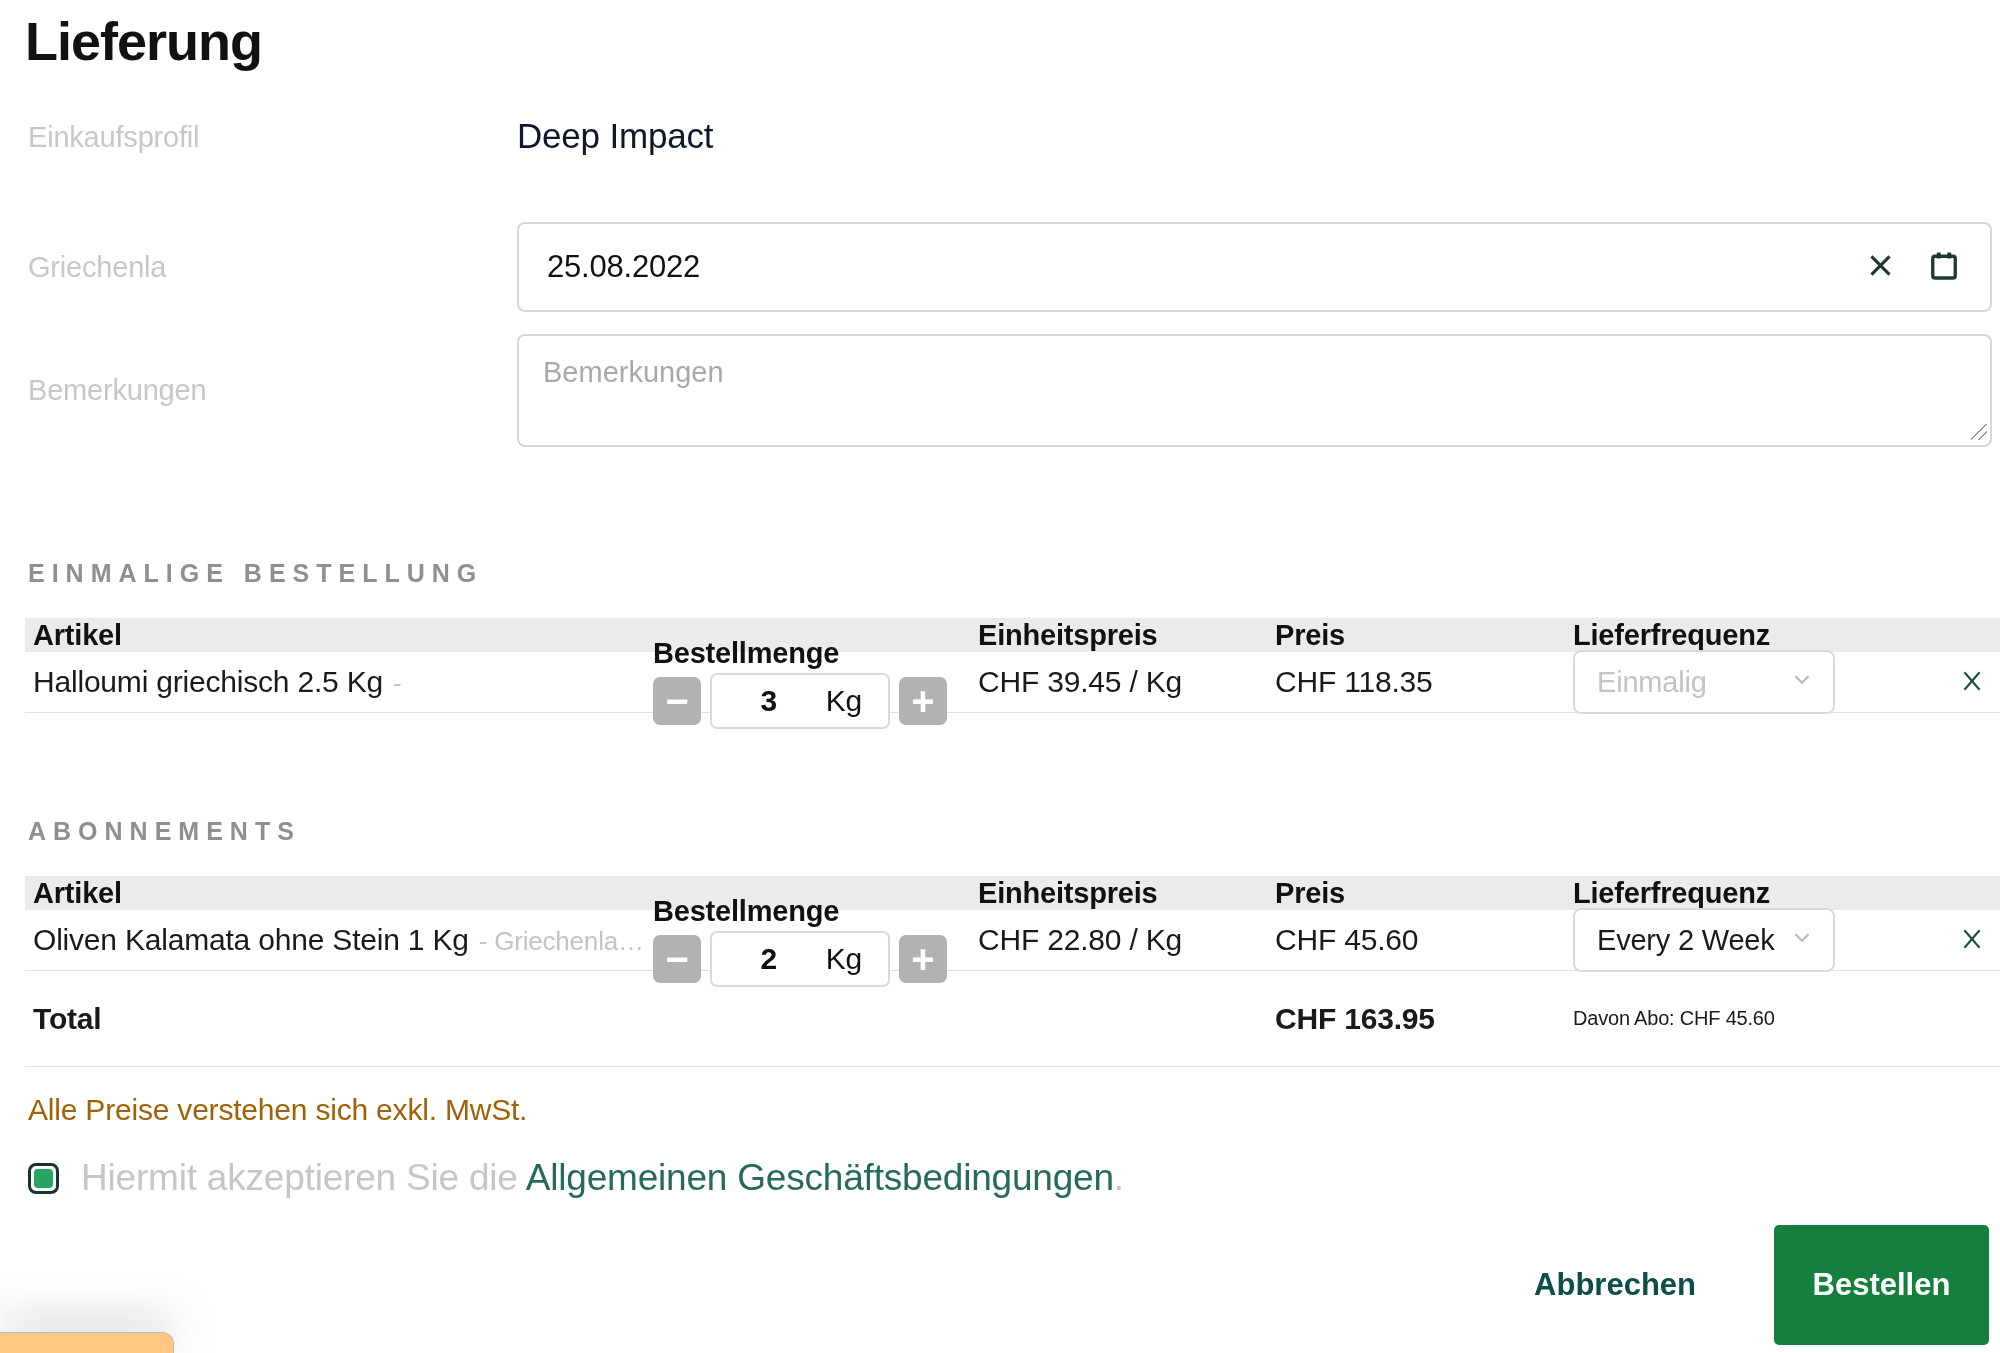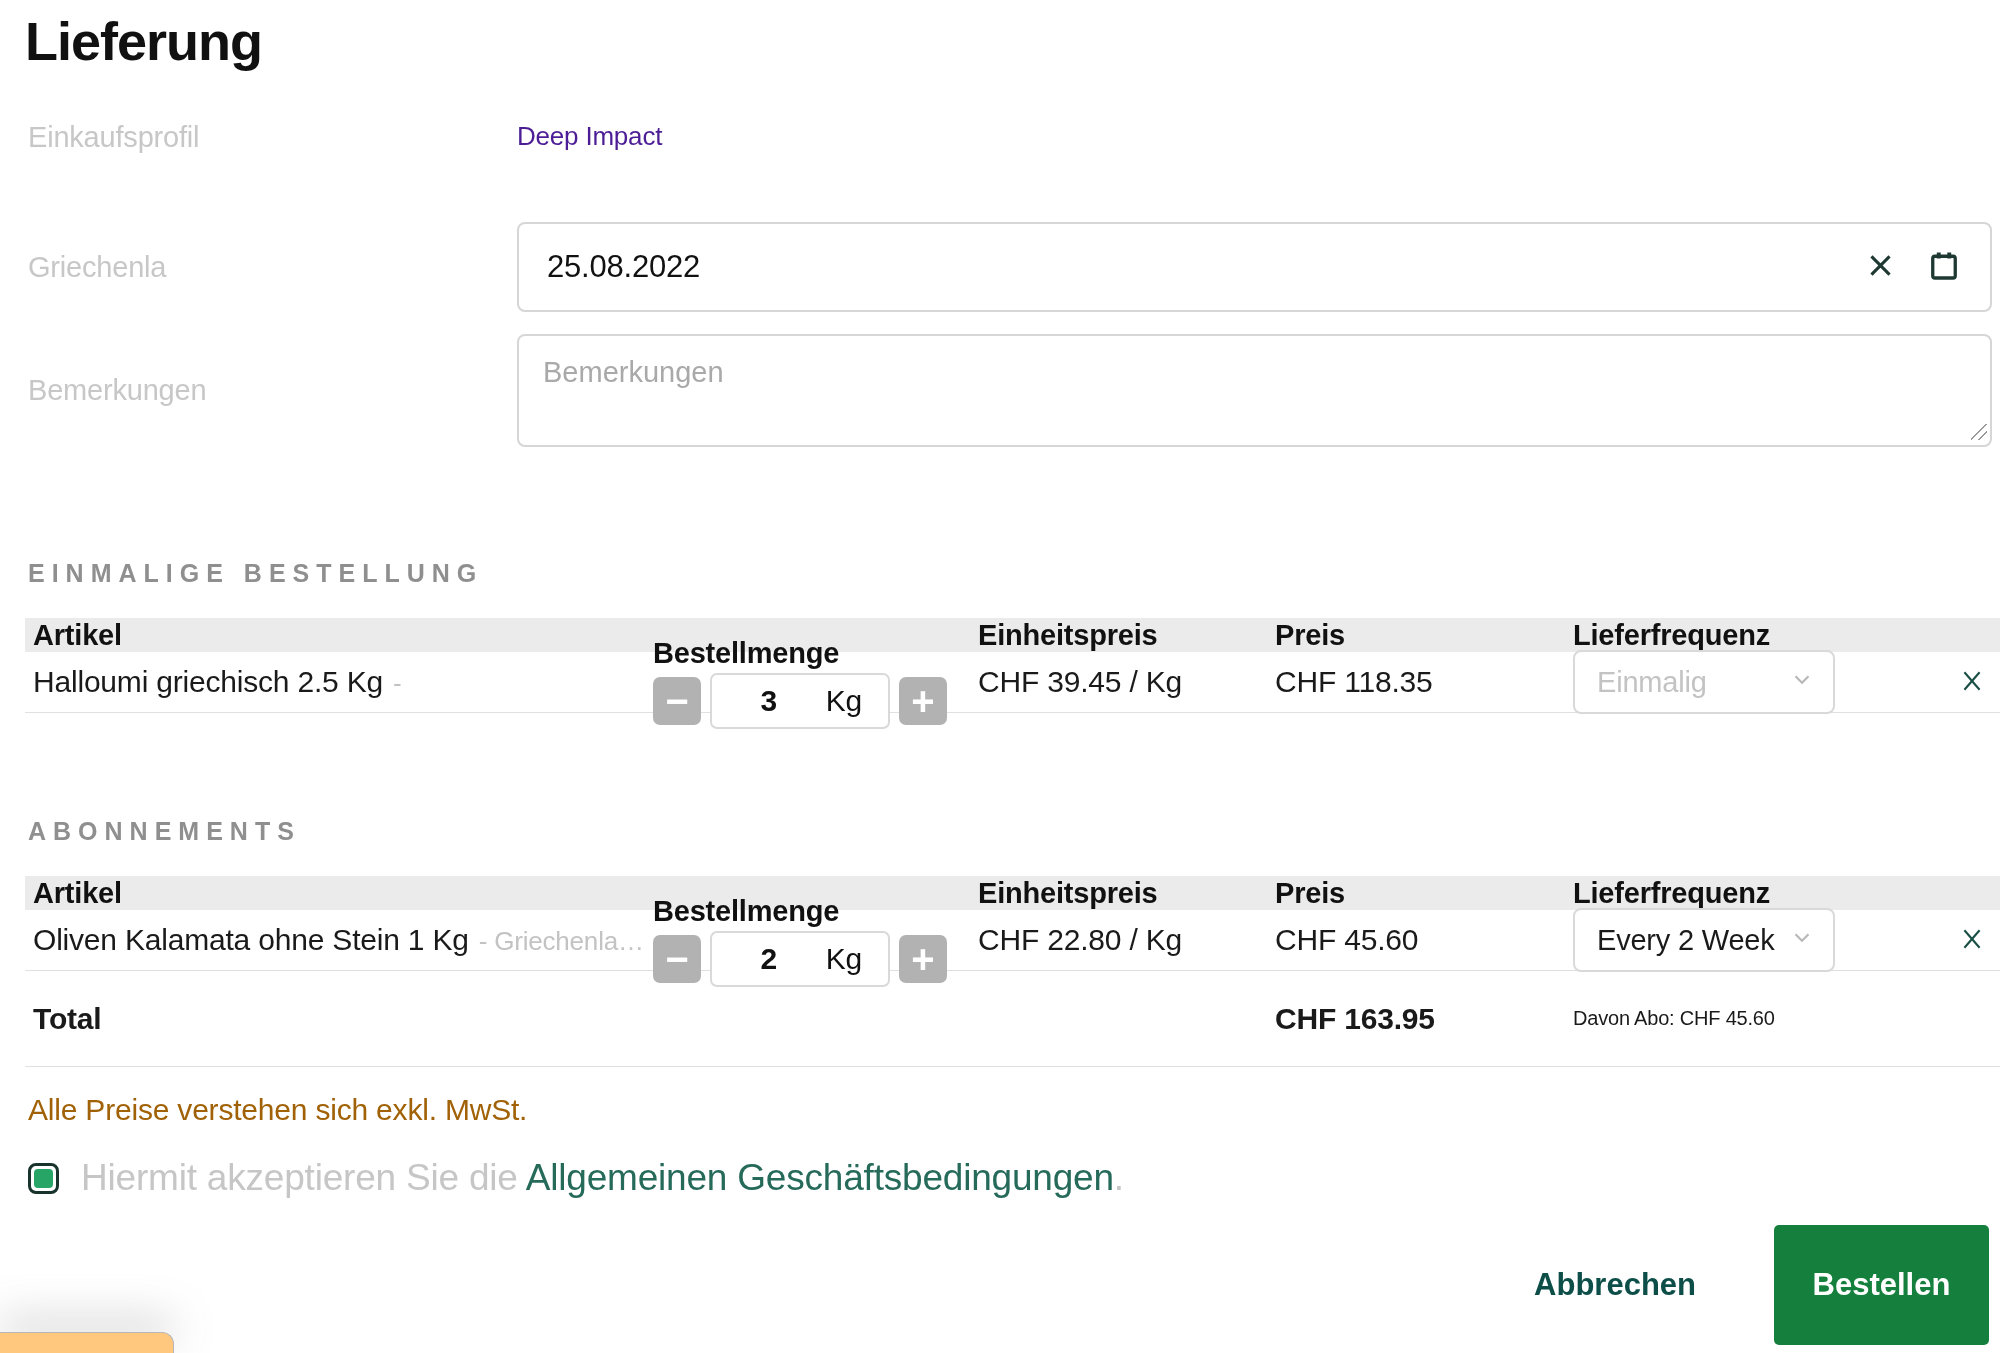--- a/index.html
+++ b/index.html
@@ -31,21 +31,21 @@
   .form-row { display: flex; margin-right: 8px; }
   .form-label {
     width: 492px;
     flex: 0 0 492px;
     color: #c7c7c7;
     font-size: 29px;
     padding-left: 3px;
   }
   .row-profile { align-items: center; height: 40px; }
   .row-profile .form-label { padding-top: 2px; }
-  .profile-value { font-size: 26px; color: #4c1d95; }
+  .profile-value { font-size: 35px; color: #0f172a; }
   .row-date { margin-top: 66px; align-items: center; }
   .date-input {
     flex: 1;
     height: 90px;
     border: 2px solid #d6d6d6;
     border-radius: 8px;
     display: flex;
     align-items: center;
     padding: 0 28px;
     background: #fff;

